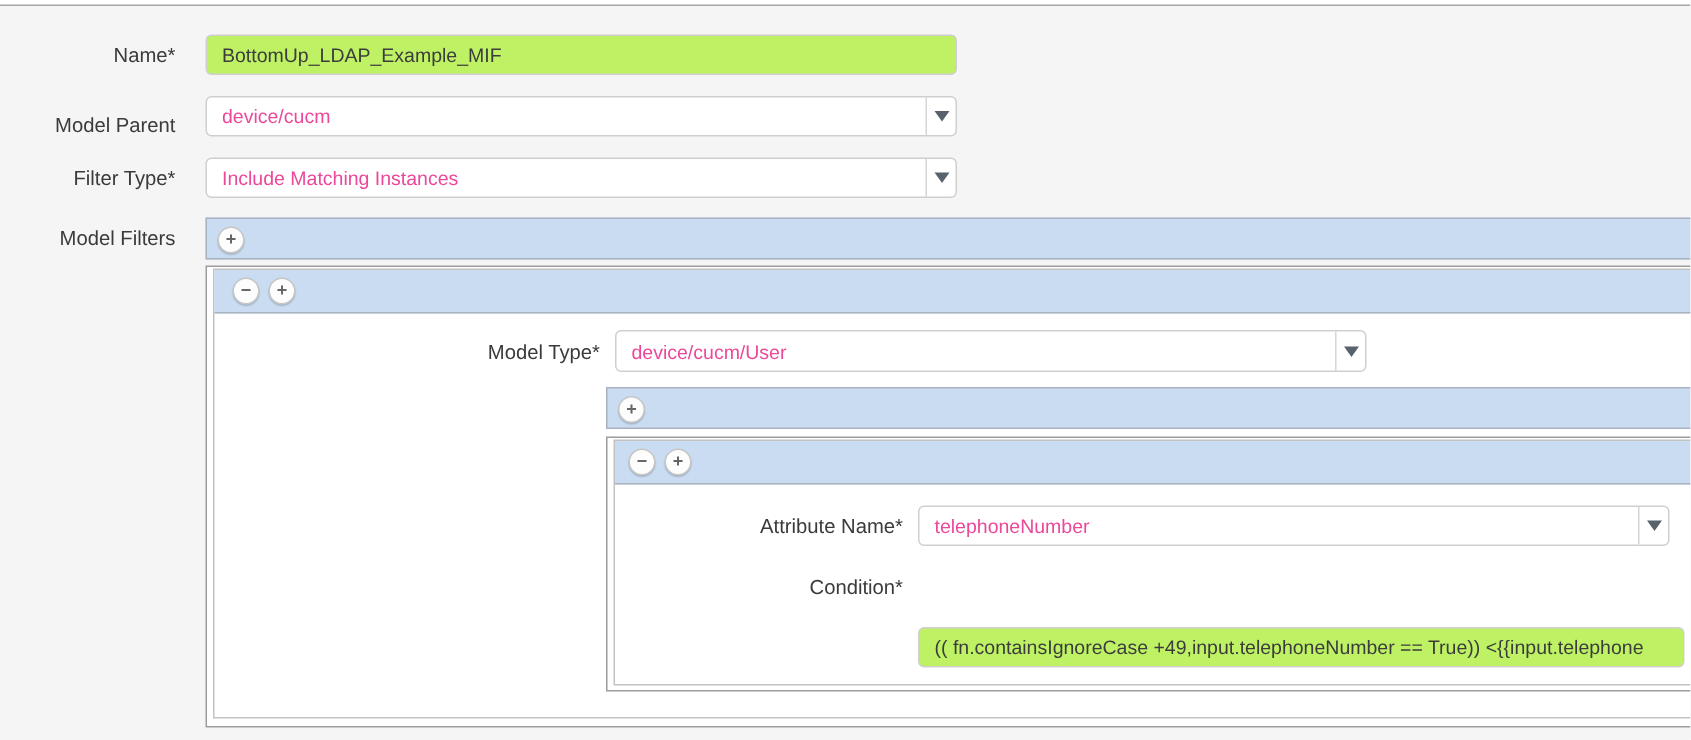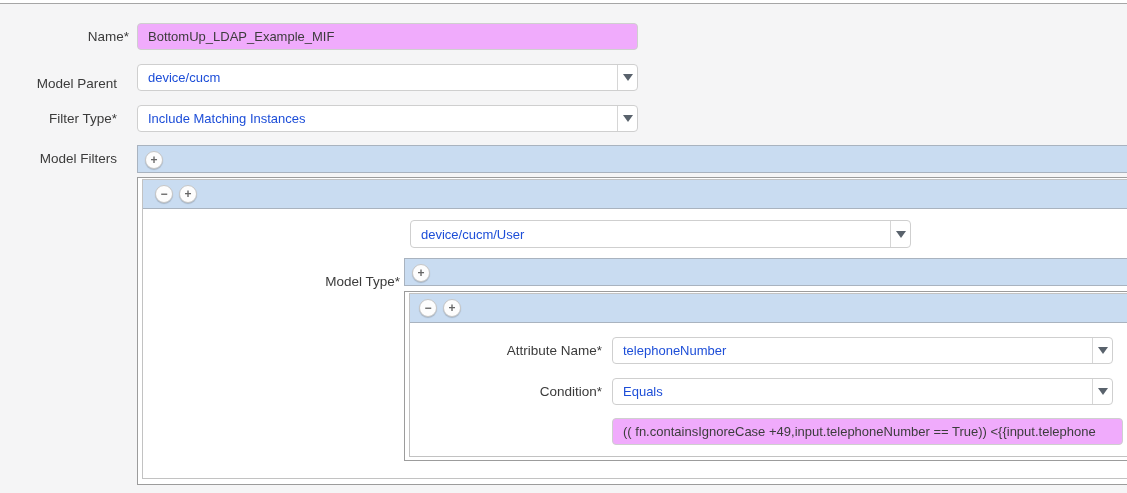--- a/index.html
+++ b/index.html
@@ -8,29 +8,29 @@
           background:#f5f5f6;}
   .top-strip{position:absolute;left:0;top:0;width:1127px;height:3px;
              background:#ffffff;border-bottom:1px solid #a6a6a6;}
 
   
   .flabel{position:absolute;text-align:right;font-size:13.5px;color:#3b3b3b;
           line-height:15px;white-space:nowrap;}
 
   
   .tinput{position:absolute;box-sizing:border-box;height:27px;
-          border:1px solid #cfcfcf;border-radius:4px;background:#f0abfc;
+          border:1px solid #cfcfcf;border-radius:4px;background:#bef264;
           font-family:"Liberation Sans",sans-serif;font-size:13px;color:#3c3c3c;
           padding:0 6px 0 10px;outline:none;white-space:nowrap;overflow:hidden;}
 
   
   .combo{position:absolute;box-sizing:border-box;height:27px;
          border:1px solid #cfcfcf;border-radius:4px;background:#fff;
          display:flex;align-items:center;cursor:default;}
-  .combo-text{flex:1;font-size:13px;color:#1d4ed8;padding-left:10px;
+  .combo-text{flex:1;font-size:13px;color:#ec4899;padding-left:10px;
               white-space:nowrap;overflow:hidden;}
   .combo-arrow{width:19px;align-self:stretch;border-left:1px solid #d6d6d6;
                display:flex;align-items:center;justify-content:center;}
   .tri{width:0;height:0;border-left:5px solid transparent;
        border-right:5px solid transparent;border-top:7px solid #59626c;}
 
   
   .bluebar{position:absolute;box-sizing:border-box;height:28px;
            background:#c9dcf1;border:1px solid #a9b3bf;}
   .panel-outer{position:absolute;box-sizing:border-box;background:#fff;
@@ -48,21 +48,21 @@
               cursor:pointer;}
   .circle-btn span{font-size:12px;font-weight:bold;color:#666;line-height:1;
                    transform:translateY(-0.5px);}
 </style>
 </head>
 <body>
 
 <div class="screen">
   <div class="top-strip"></div>
 
-  <div class="flabel" style="left:0;top:29px;width:117px;padding-left:12px;">Name*</div>
+  <div class="flabel" style="left:0;top:29px;width:117px;">Name*</div>
   <input class="tinput" style="left: 137px; top: 23px; width: 501px;" value="BottomUp_LDAP_Example_MIF">
 
   <div class="flabel" style="left:0;top:76px;width:117px;">Model Parent</div>
   <div class="combo" style="left:137px;top:64px;width:501px;">
     <div class="combo-text">device/cucm</div>
     <div class="combo-arrow">
       <div class="tri"></div>
     </div>
   </div>
 
@@ -86,21 +86,21 @@
   <div class="panel-item" style="left:142px;top:179px;width:1000px;height:300px;">
     <div class="item-header"></div>
   </div>
   <div class="circle-btn" style="left:155px;top:185px;">
     <span>−</span>
   </div>
   <div class="circle-btn" style="left:179px;top:185px;">
     <span>+</span>
   </div>
 
-  <div class="flabel" style="left:0;top:227px;width:400px;margin-top:47px;">Model Type*</div>
+  <div class="flabel" style="left:0;top:227px;width:400px;">Model Type*</div>
   <div class="combo" style="left:410px;top:220px;width:501px;height:28px;">
     <div class="combo-text">device/cucm/User</div>
     <div class="combo-arrow">
       <div class="tri"></div>
     </div>
   </div>
 
 
   <div class="bluebar" style="left:404px;top:258px;width:736px;"></div>
   <div class="circle-btn" style="left:412px;top:264px;">
@@ -121,21 +121,15 @@
 
   <div class="flabel" style="left:0;top:343px;width:602px;">Attribute Name*</div>
   <div class="combo" style="left:612px;top:337px;width:501px;">
     <div class="combo-text">telephoneNumber</div>
     <div class="combo-arrow">
       <div class="tri"></div>
     </div>
   </div>
 
   <div class="flabel" style="left:0;top:384px;width:602px;">Condition*</div>
-  <div class="combo" style="left:612px;top:378px;width:501px;">
-    <div class="combo-text">Equals</div>
-    <div class="combo-arrow">
-      <div class="tri"></div>
-    </div>
-  </div>
 
   <input class="tinput" style="left: 612px; top: 418px; width: 511px;" value="(( fn.containsIgnoreCase +49,input.telephoneNumber == True)) &lt;{{input.telephone">
 </div>
 
 </body></html>

